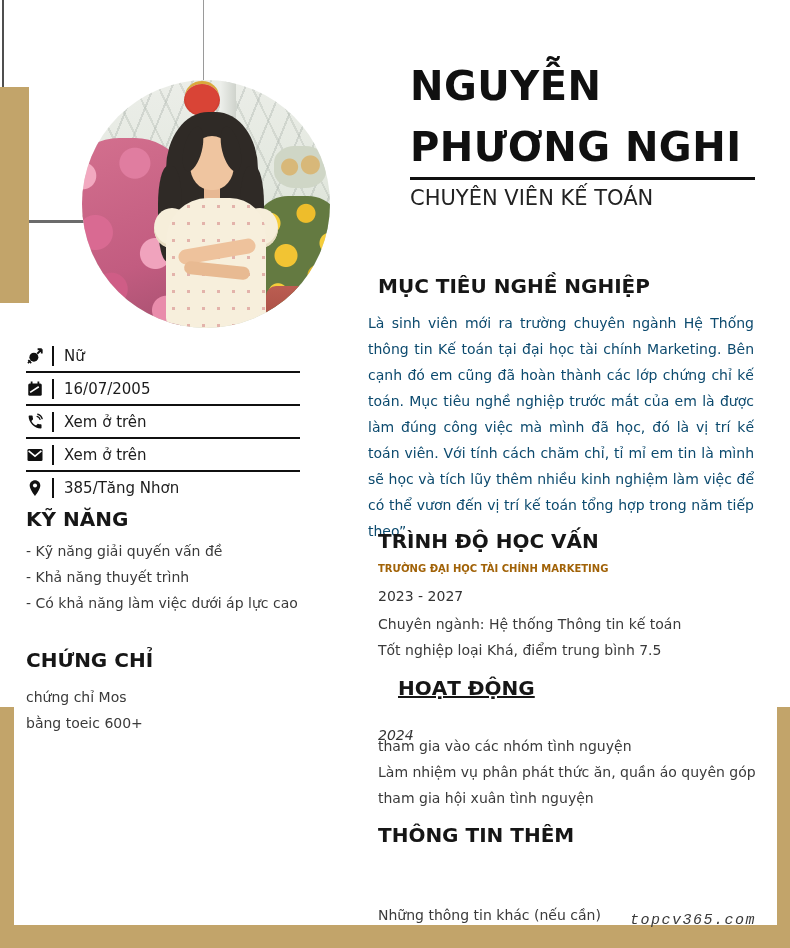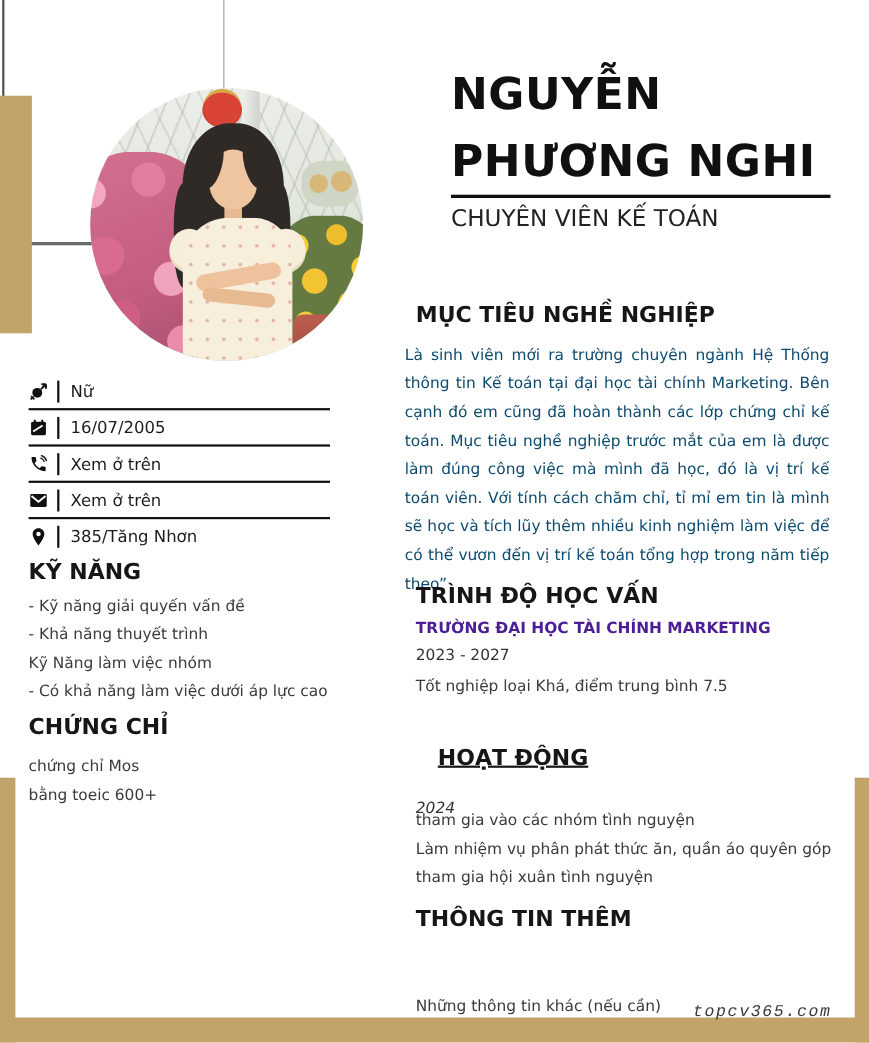--- a/index.html
+++ b/index.html
@@ -69,21 +69,21 @@
   .arm2{left:102px;top:184px;width:66px;height:13px;border-radius:8px;background:#e8ba92;transform:rotate(6deg);}
 
   
   .name{left:410px;top:56px;width:352px;font-size:40px;line-height:61px;font-weight:bold;color:#101010;letter-spacing:.5px;}
   .name-rule{left:410px;top:177px;width:345px;height:3px;background:#101010;}
   .job-title{left:410px;top:186px;font-size:21px;color:#222;}
   .sec-h{font-size:20px;font-weight:bold;color:#161616;}
   .h-objective{left:378px;top:274px;}
   .objective-body{left:368px;top:310px;width:386px;font-size:14px;line-height:26px;color:#0c4a6e;text-align:justify;}
   .h-education{left:378px;top:529px;}
-  .edu-school{left:378px;top:563px;font-size:14px;font-weight:bold;color:#4c1d95;}
+  .edu-school{left:378px;top:563px;font-size:10px;font-weight:bold;color:#a16207;}
   .edu-years{left:378px;top:588px;font-size:14px;color:#333;}
   .edu-lines{left:378px;top:611px;font-size:14px;line-height:26px;color:#3a3a3a;white-space:nowrap;}
   .h-activities{left:398px;top:676px;text-decoration:underline;}
   .act-year{left:378px;top:710px;font-size:14px;font-style:italic;color:#333;margin-top:17px;}
   .act-lines{left:378px;top:733px;font-size:14px;line-height:26px;color:#3a3a3a;white-space:nowrap;}
   .h-additional{left:378px;top:823px;}
   .add-lines{left:378px;top:858px;font-size:14px;line-height:26px;color:#3a3a3a;margin-top:44px;}
 
   
   .contact{left:26px;top:340px;width:274px;}
@@ -195,37 +195,37 @@
       </span>
       <span class="c-div"></span>
       <span class="c-val">385/Tăng Nhơn</span>
     </div>
   </div>
 
   <div class="abs sec-h h-skills">KỸ NĂNG</div>
   <div class="abs skill-lines">
     <div>- Kỹ năng giải quyến vấn đề</div>
     <div>- Khả năng thuyết trình</div>
-    <div>Kỹ Năng làm việc nhóm</div>
     <div>- Có khả năng làm việc dưới áp lực cao</div>
   </div>
 
   <div class="abs sec-h h-certs">CHỨNG CHỈ</div>
   <div class="abs cert-lines">
     <div>chứng chỉ Mos</div>
     <div>bằng toeic 600+</div>
   </div>
 
   <div class="abs sec-h h-objective">MỤC TIÊU NGHỀ NGHIỆP</div>
   <div class="abs objective-body">Là sinh viên mới ra trường chuyên ngành Hệ Thống thông tin Kế toán tại đại học tài chính Marketing. Bên cạnh đó em cũng đã hoàn thành các lớp chứng chỉ kế toán. Mục tiêu nghề nghiệp trước mắt của em là được làm đúng công việc mà mình đã học, đó là vị trí kế toán viên. Với tính cách chăm chỉ, tỉ mỉ em tin là mình sẽ học và tích lũy thêm nhiều kinh nghiệm làm việc để có thể vươn đến vị trí kế toán tổng hợp trong năm tiếp theo”</div>
 
   <div class="abs sec-h h-education">TRÌNH ĐỘ HỌC VẤN</div>
   <div class="abs edu-school">TRƯỜNG ĐẠI HỌC TÀI CHÍNH MARKETING</div>
   <div class="abs edu-years">2023 - 2027</div>
   <div class="abs edu-lines">
+    <div>Chuyên ngành: Hệ thống Thông tin kế toán</div>
     <div>Tốt nghiệp loại Khá, điểm trung bình 7.5</div>
   </div>
 
   <div class="abs sec-h h-activities">HOẠT ĐỘNG</div>
   <div class="abs act-year">2024</div>
   <div class="abs act-lines">
     <div>tham gia vào các nhóm tình nguyện</div>
     <div>Làm nhiệm vụ phân phát thức ăn, quần áo quyên góp</div>
     <div>tham gia hội xuân tình nguyện</div>
   </div>

